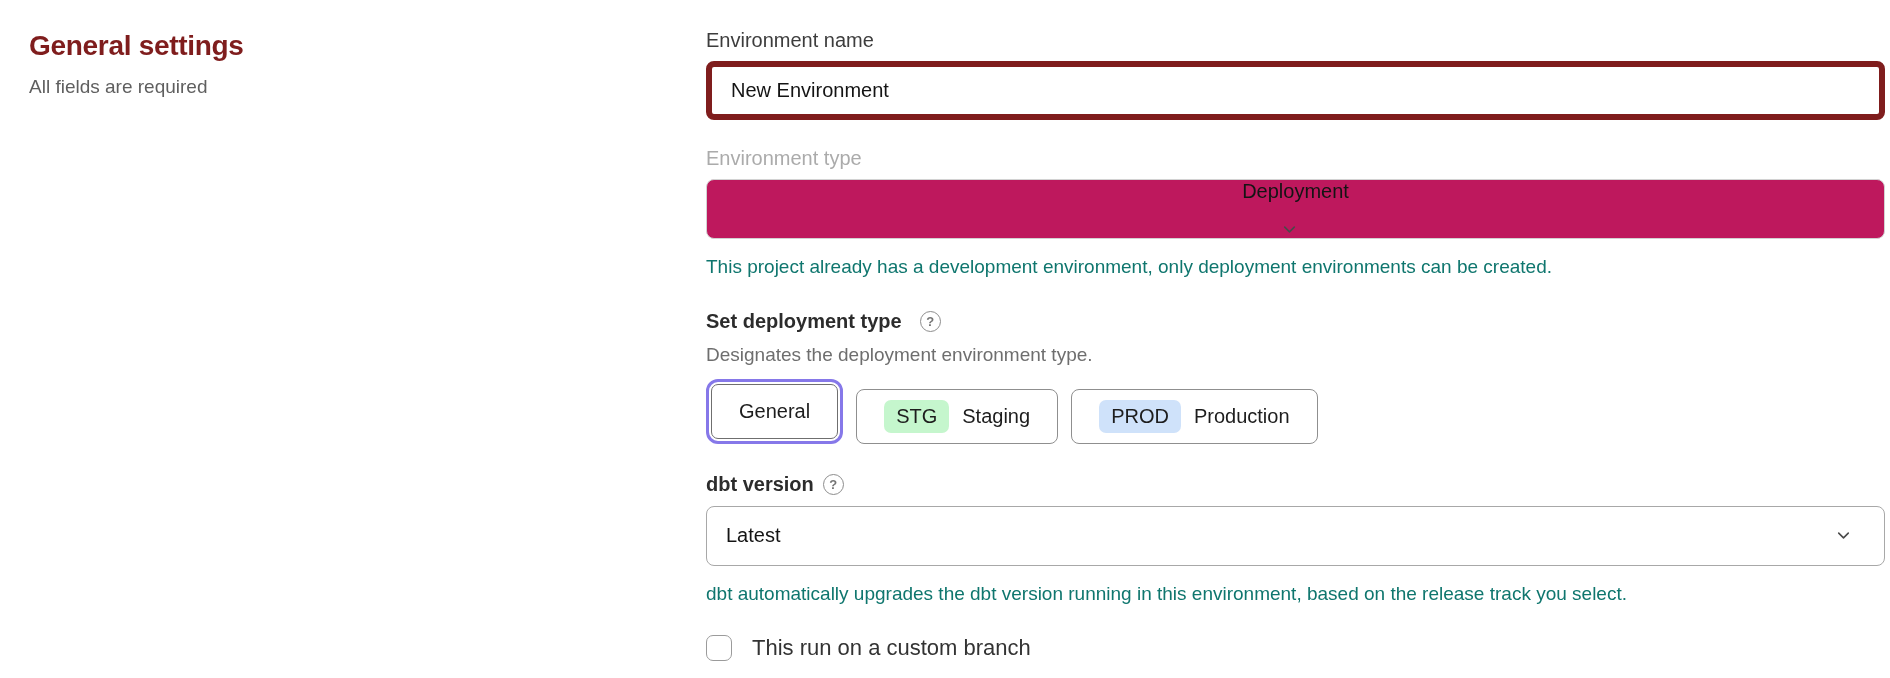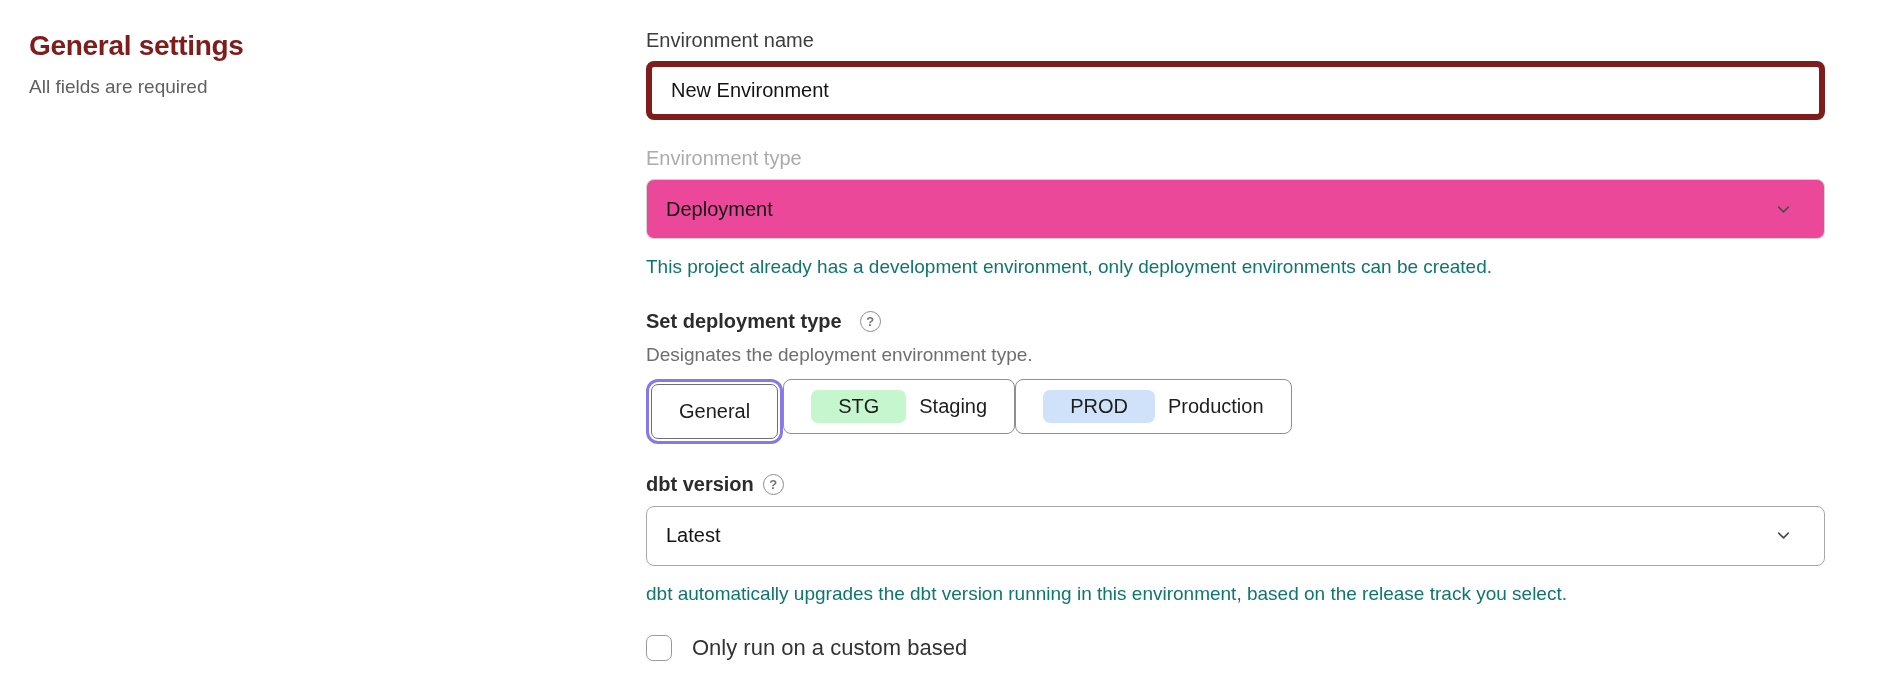--- a/index.html
+++ b/index.html
@@ -24,21 +24,21 @@
     letter-spacing: -0.3px;
   }
   .page-subtitle {
     margin-top: 14px;
     font-size: 19px;
     color: #5f5f5f;
   }
   
   .form-col {
     position: absolute;
-    left: 646px; top: 28px;
+    left: 706px; top: 28px;
     width: 1179px;
   }
   .field-label {
     display: block;
     font-size: 20px;
     font-weight: 500;
     color: #3d3d3d;
     margin-bottom: 9px;
     line-height: 1.2;
   }
@@ -63,23 +63,24 @@
     padding: 0 19px;
     font-size: 20px;
     color: #141414;
     background: #ffffff;
     display: flex;
     align-items: center;
     justify-content: space-between;
     cursor: pointer;
   }
   .select-box.disabled {
-    background: #ec4899;
+    background: #be185d;
     border-color: #d2d2d2;
     cursor: default;
+    flex-direction: column;
   }
   .chevron-down {
     width: 17px; height: 17px;
     flex: 0 0 auto;
     margin-right: 13px;
   }
   .helper-text {
     margin-top: 16px;
     font-size: 19px;
     color: #0f766e;
@@ -109,22 +110,22 @@
   }
   .section-desc {
     margin-top: 11px;
     font-size: 19px;
     color: #6e6e6e;
   }
   
   .btn-row {
     margin-top: 13px;
     display: flex;
-    align-items: flex-start;
-    gap: 0;
+    align-items: flex-end;
+    gap: 13px;
   }
   .type-btn {
     height: 55px;
     background: #ffffff;
     border: 1px solid #8f8f8f;
     border-radius: 8px;
     padding: 0 27px;
     font-size: 20px;
     font-family: "Liberation Sans", sans-serif;
     color: #1d1d1d;
@@ -136,21 +137,21 @@
   .ring-wrap {
     border: 3px solid var(--accent-purple, #8678e9);
     border-radius: 12px;
     padding: 2px;
     display: inline-flex;
   }
   .ring-wrap .type-btn { border-color: #6f6f6f; border-radius: 7px; }
   .badge {
     display: inline-block;
     border-radius: 7px;
-    padding: 5px 27px;
+    padding: 5px 12px;
     font-size: 20px;
     color: #1d1d1d;
   }
   .badge.green { background: var(--badge-green, #c5f6cd); }
   .badge.blue  { background: var(--badge-blue, #cfe2fa); }
   
   .gap-top-26 { margin-top: 26px; }
   .label-row {
     margin-top: 29px;
     display: flex;
@@ -239,16 +240,16 @@
     <span>Latest</span>
     <svg class="chevron-down" viewBox="0 0 16 16" fill="none">
       <path d="M3.5 5.8 L8 10.2 L12.5 5.8" stroke="#4a4a4a" stroke-width="1.5" stroke-linecap="round" stroke-linejoin="round"></path>
     </svg>
   </div>
   <div class="helper-text">dbt automatically upgrades the dbt version running in this environment, based on the release track you select.</div>
 
   
   <div class="checkbox-row">
     <span class="checkbox"></span>
-    <span class="checkbox-label">Only run on a custom based</span>
+    <span class="checkbox-label">This run on a custom branch</span>
   </div>
 
 </div>
 
 </body></html>

